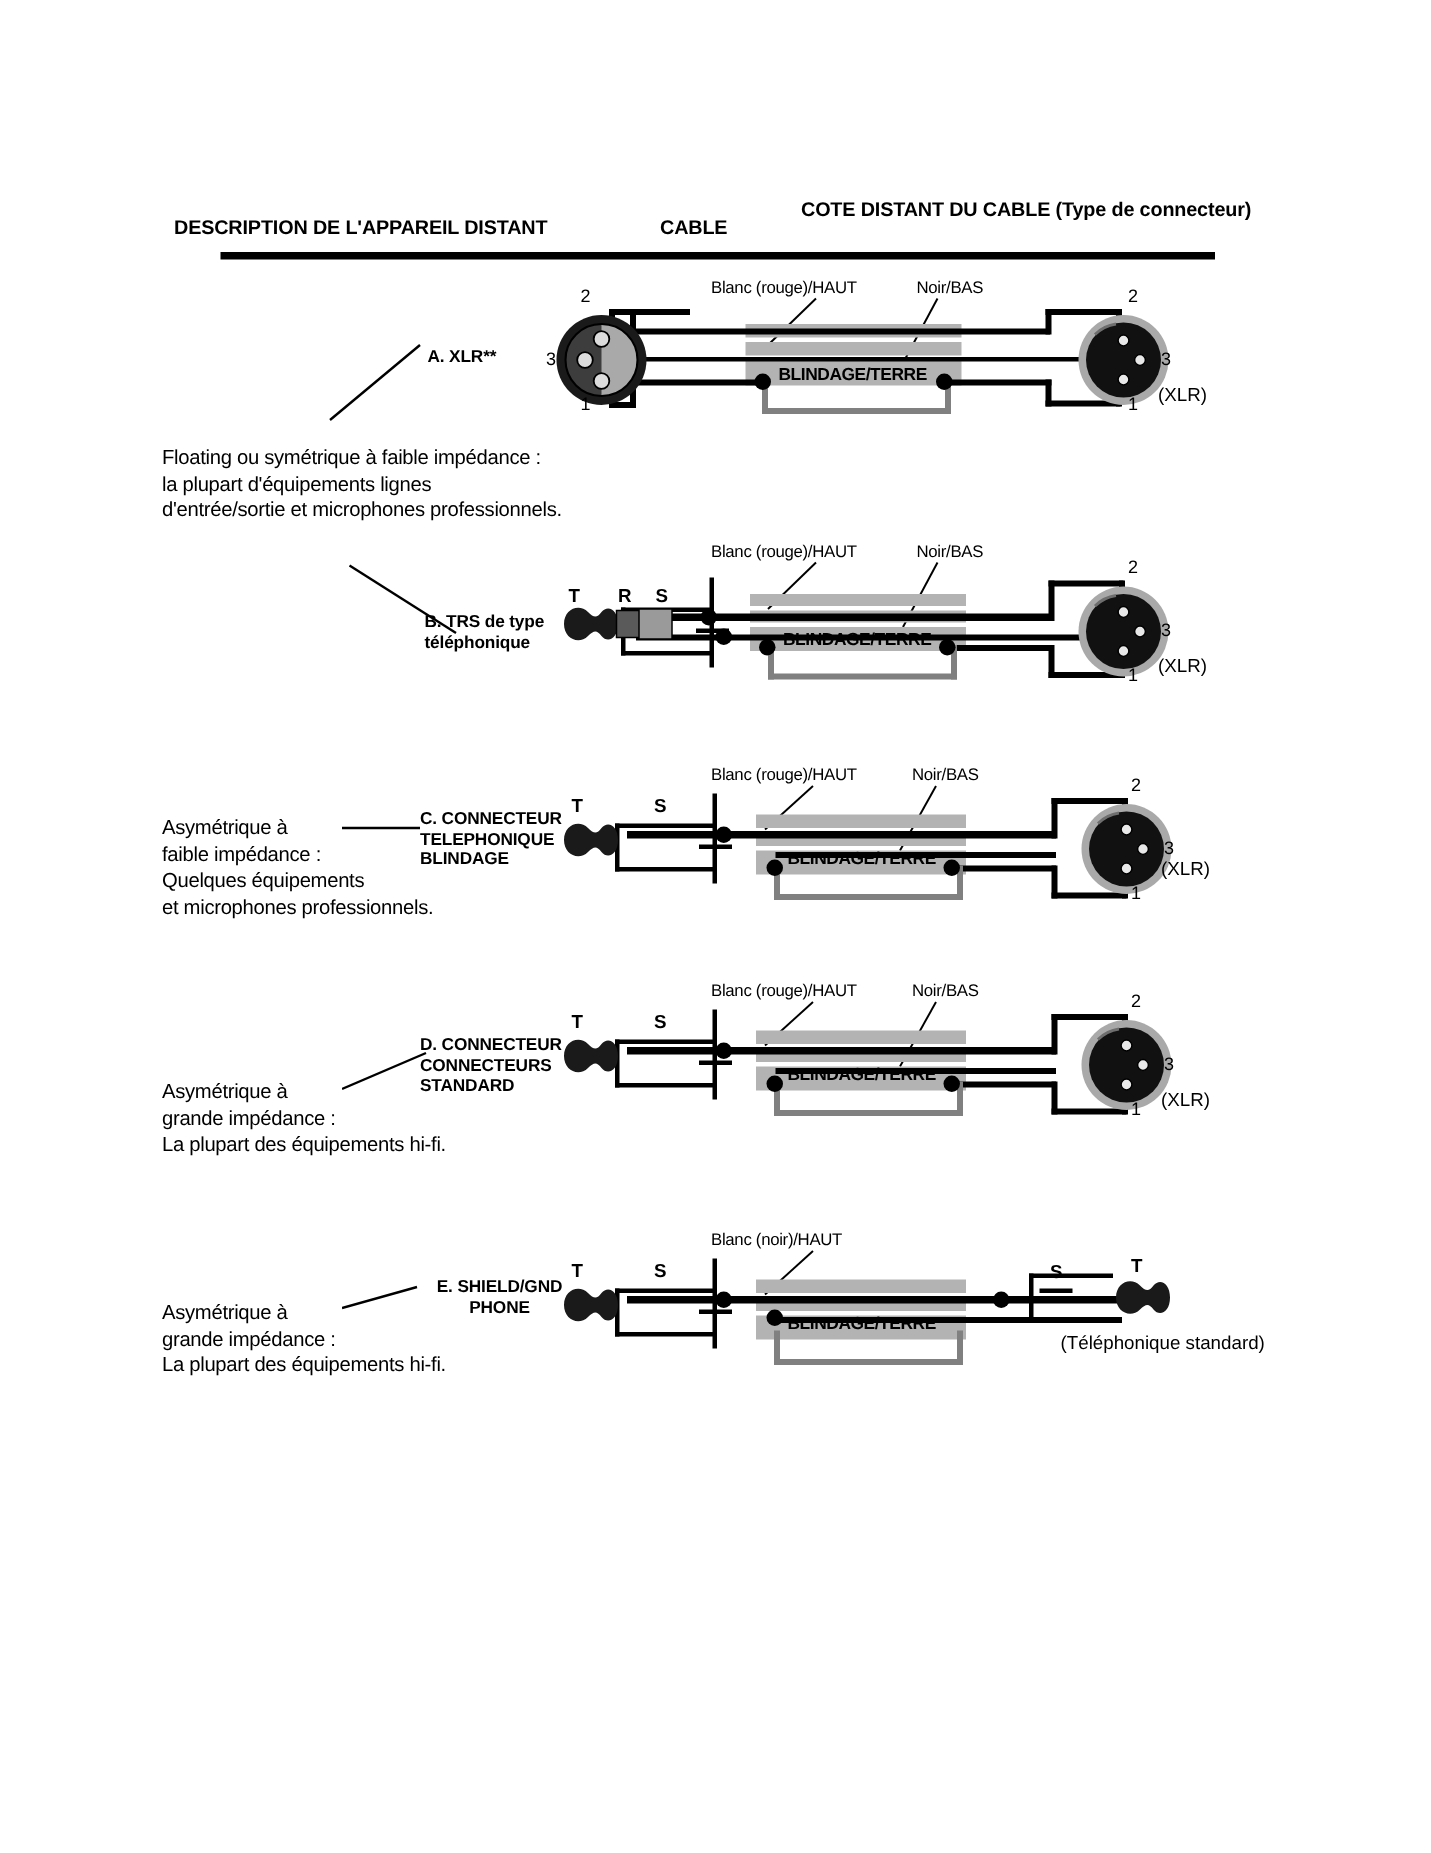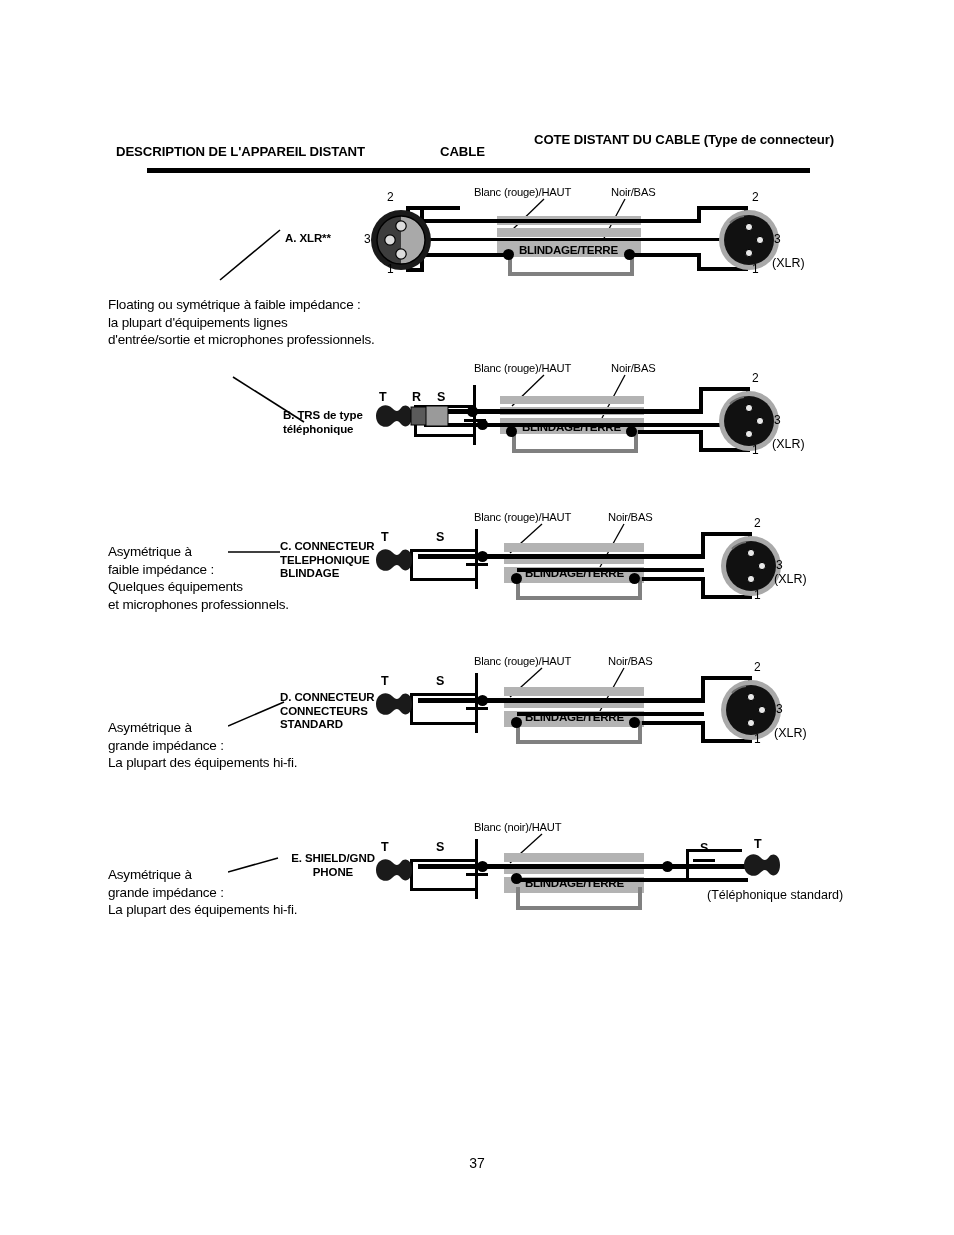--- a/index.html
+++ b/index.html
@@ -483,15 +483,14 @@
   <div class="seg" style="left:693px;top:859px;width:22px;height:3px;"></div>
   <div class="tip-letter" style="left:700px;top:841px;">S</div>
 
   <svg class="plug" style="left:742px;top:850px;" width="44" height="42">
     <path d="M2 15 C2 5, 12 1, 18 7 C22 11, 24 11, 27 7 C31 2, 38 5, 38 15
              C38 25, 31 28, 27 23 C24 19, 22 19, 18 23 C12 29, 2 25, 2 15 Z" fill="#1a1a1a"></path>
   </svg>
   <div class="tip-letter" style="left:754px;top:837px;">T</div>
   <div class="conn-type" style="left:707px;top:888px;">(Téléphonique standard)</div>
 
-  <div class="page-number">37</div>
 
 </div>
 
 </body></html>

